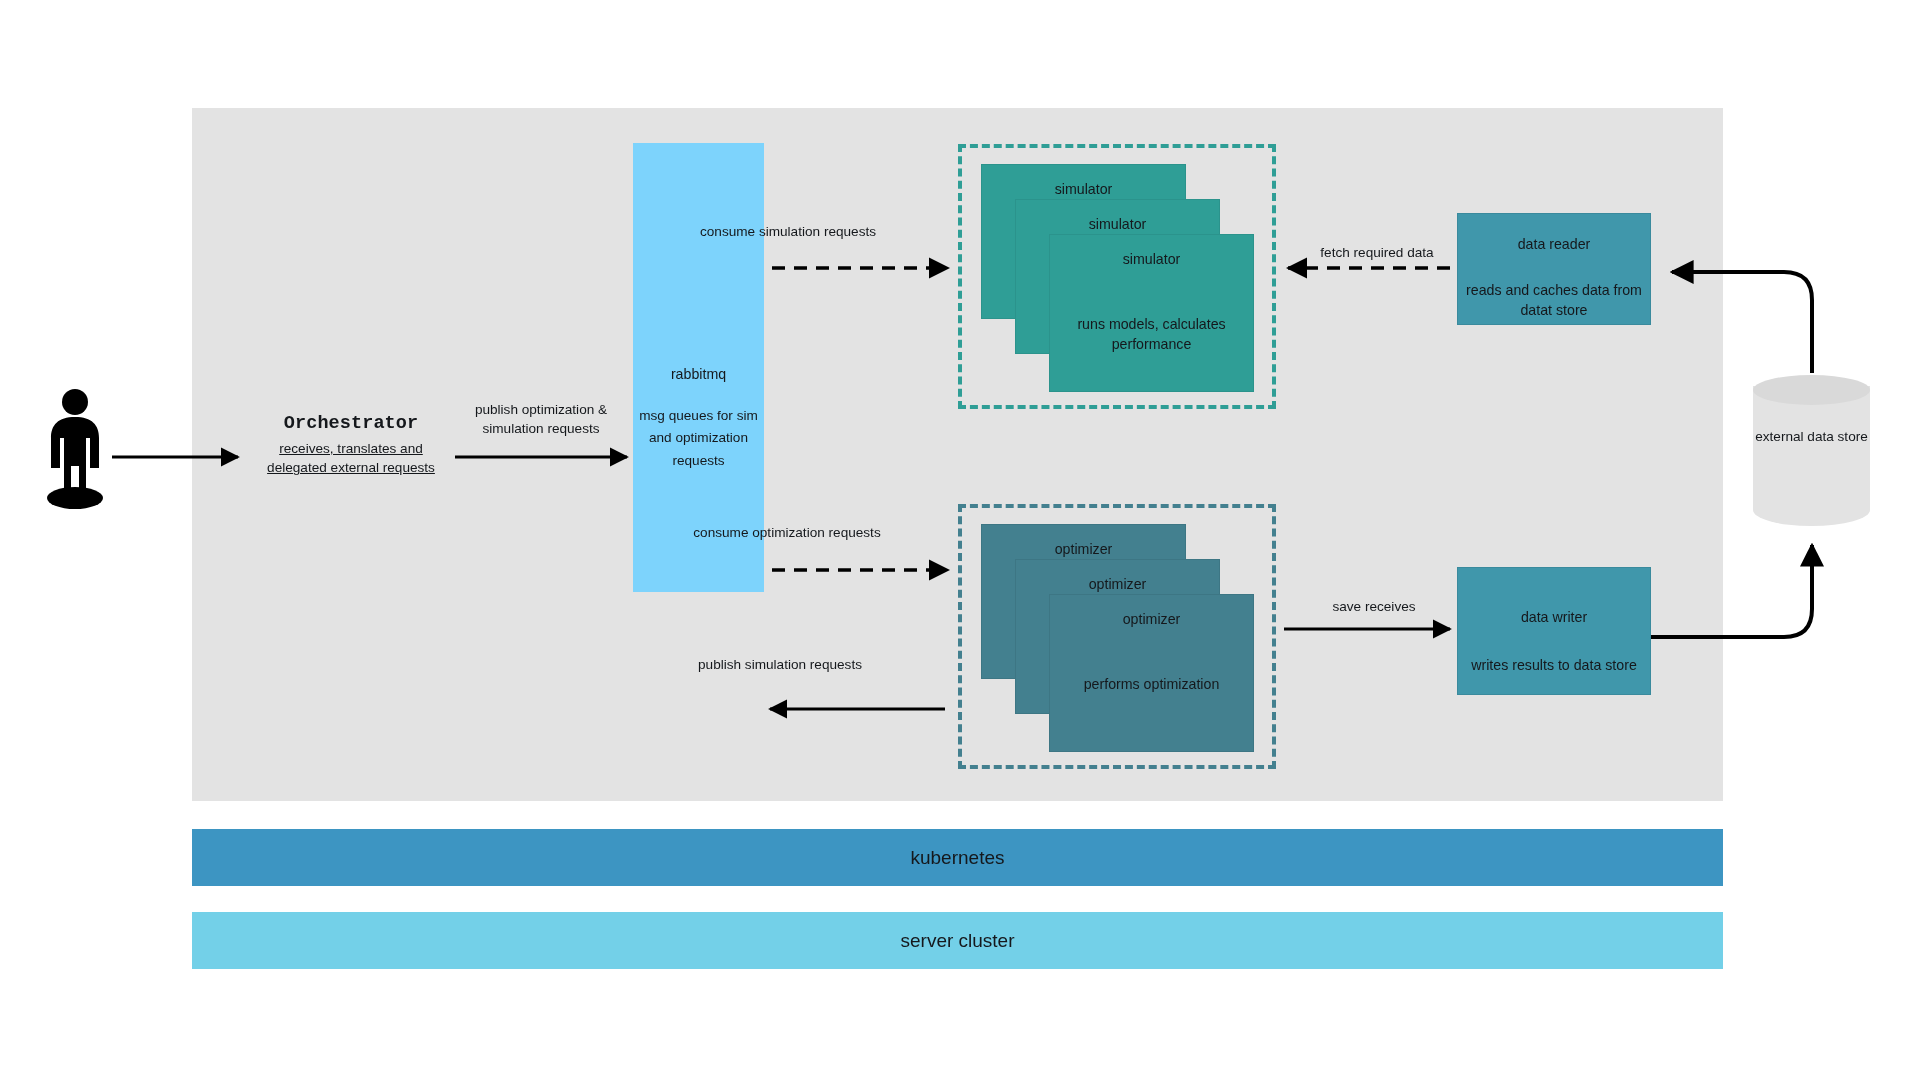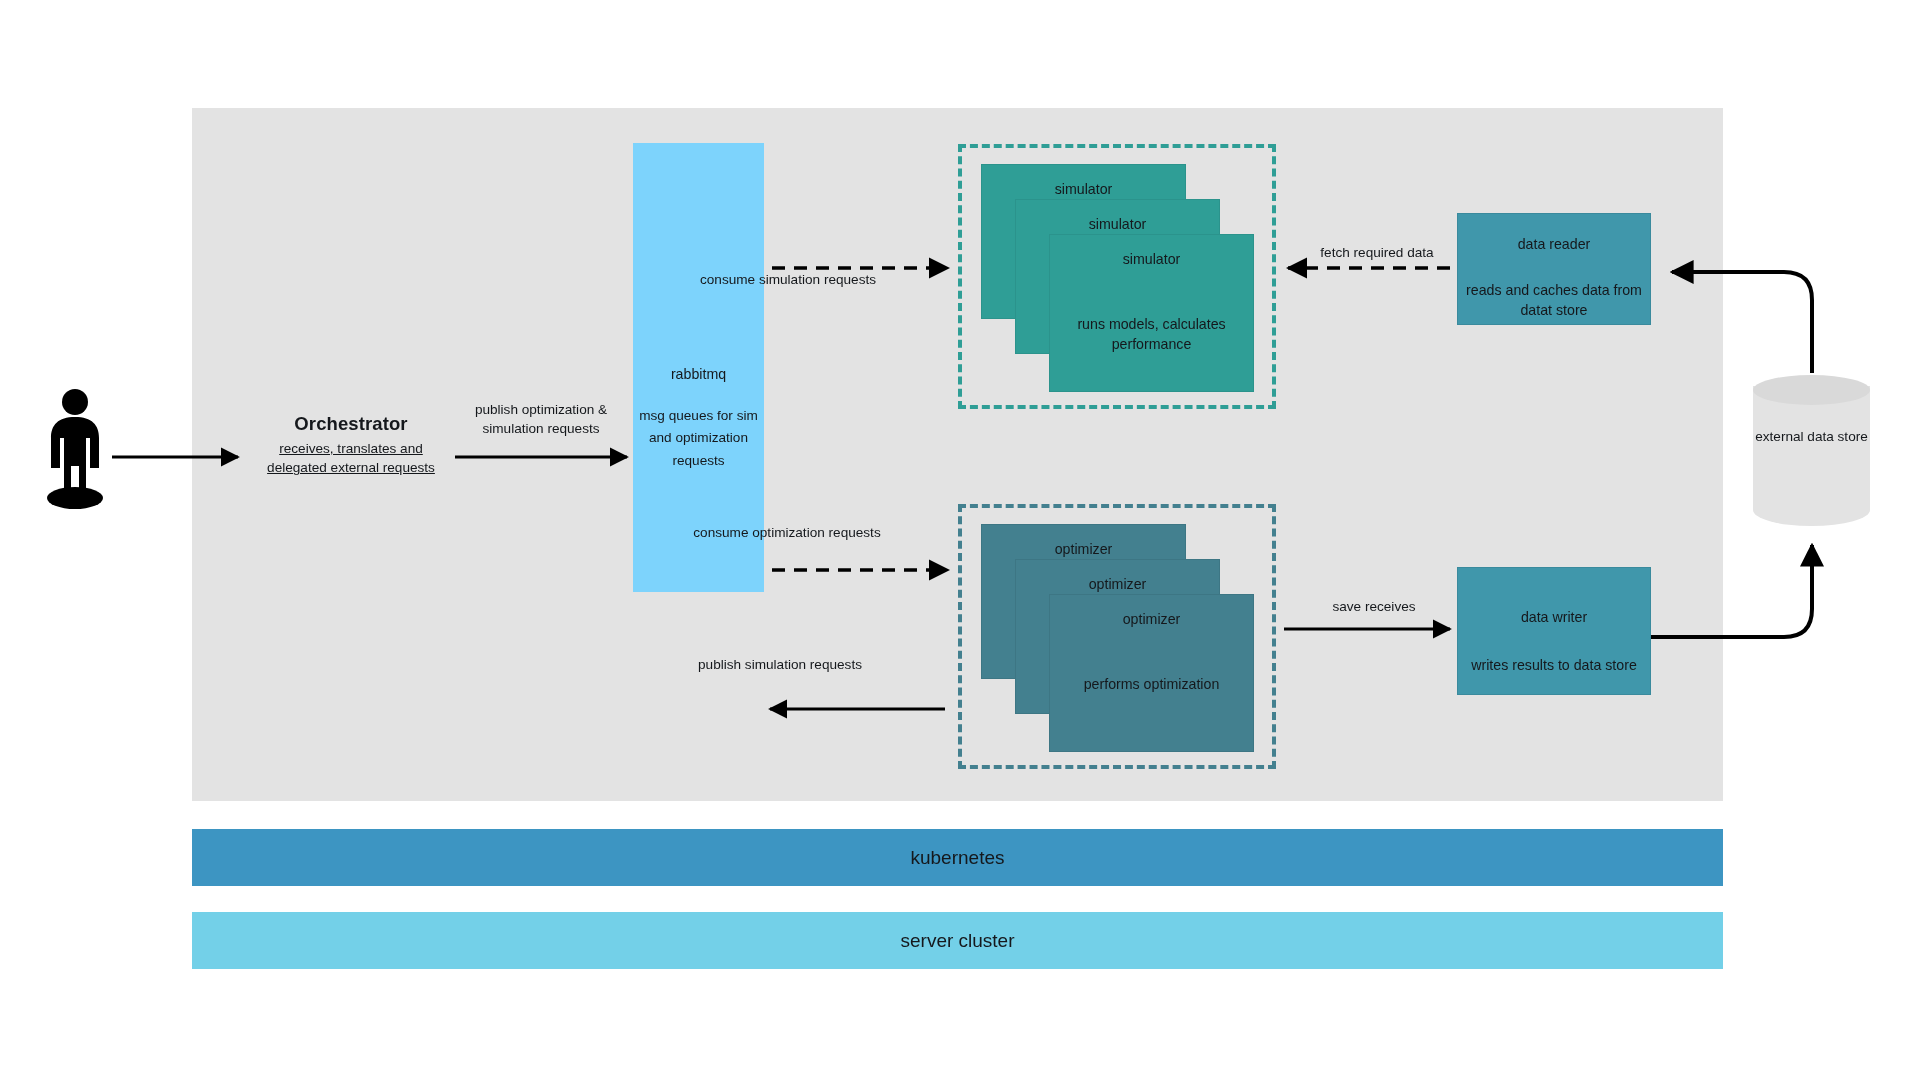--- a/index.html
+++ b/index.html
@@ -10,21 +10,21 @@
   .abs{position:absolute;}
 
   
   #platform-panel{left:192px;top:108px;width:1531px;height:693px;background:#e3e3e3;}
 
   
   #actor{left:38px;top:388px;width:74px;height:122px;}
 
   
   #orchestrator{left:256px;top:412px;width:190px;height:80px;text-align:center;}
-  #orchestrator .title{font-size:18.5px;font-weight:bold;line-height:1.25;letter-spacing:.1px;}
+  #orchestrator .title{font-size:18.5px;font-weight:bold;line-height:1.25;letter-spacing:.1px;font-family:Liberation Mono, monospace;}
   #orchestrator .desc{font-size:13.6px;line-height:1.42;margin-top:4px;text-decoration:underline;}
 
   
   #rabbitmq{left:633px;top:143px;width:131px;height:449px;background:#7dd3fc;}
   #rabbitmq .inner{position:absolute;left:0;right:0;top:222px;text-align:center;}
   #rabbitmq .title{font-size:14.2px;line-height:1.4;}
   #rabbitmq .desc{font-size:13.6px;line-height:1.66;margin-top:20px;}
 
   
   .group-box{box-sizing:border-box;}
@@ -70,21 +70,21 @@
 
   
   .layer-bar{box-sizing:border-box;display:flex;align-items:center;justify-content:center;}
   #kubernetes-bar{left:192px;top:829px;width:1531px;height:57px;background:#3d95c2;font-size:19px;justify-content:center;}
   #server-bar{left:192px;top:912px;width:1531px;height:57px;background:#73d0e8;font-size:19px;}
 
   
   .edge-label{text-align:center;font-size:13.6px;line-height:1.42;color:#15181c;}
 
   #lbl-publish-opt{left:443px;top:400px;width:196px;}
-  #lbl-consume-sim{left:690px;top:222px;width:196px;margin-top:48px;}
+  #lbl-consume-sim{left:690px;top:222px;width:196px;}
   #lbl-consume-opt{left:682px;top:523px;width:210px;}
   #lbl-publish-sim{left:682px;top:655px;width:196px;}
   #lbl-fetch{left:1280px;top:243px;width:194px;}
   #lbl-save{left:1304px;top:597px;width:140px;}
 
   svg.overlay{position:absolute;left:0;top:0;width:1920px;height:1080px;pointer-events:none;}
 </style>
 </head>
 <body>
 

